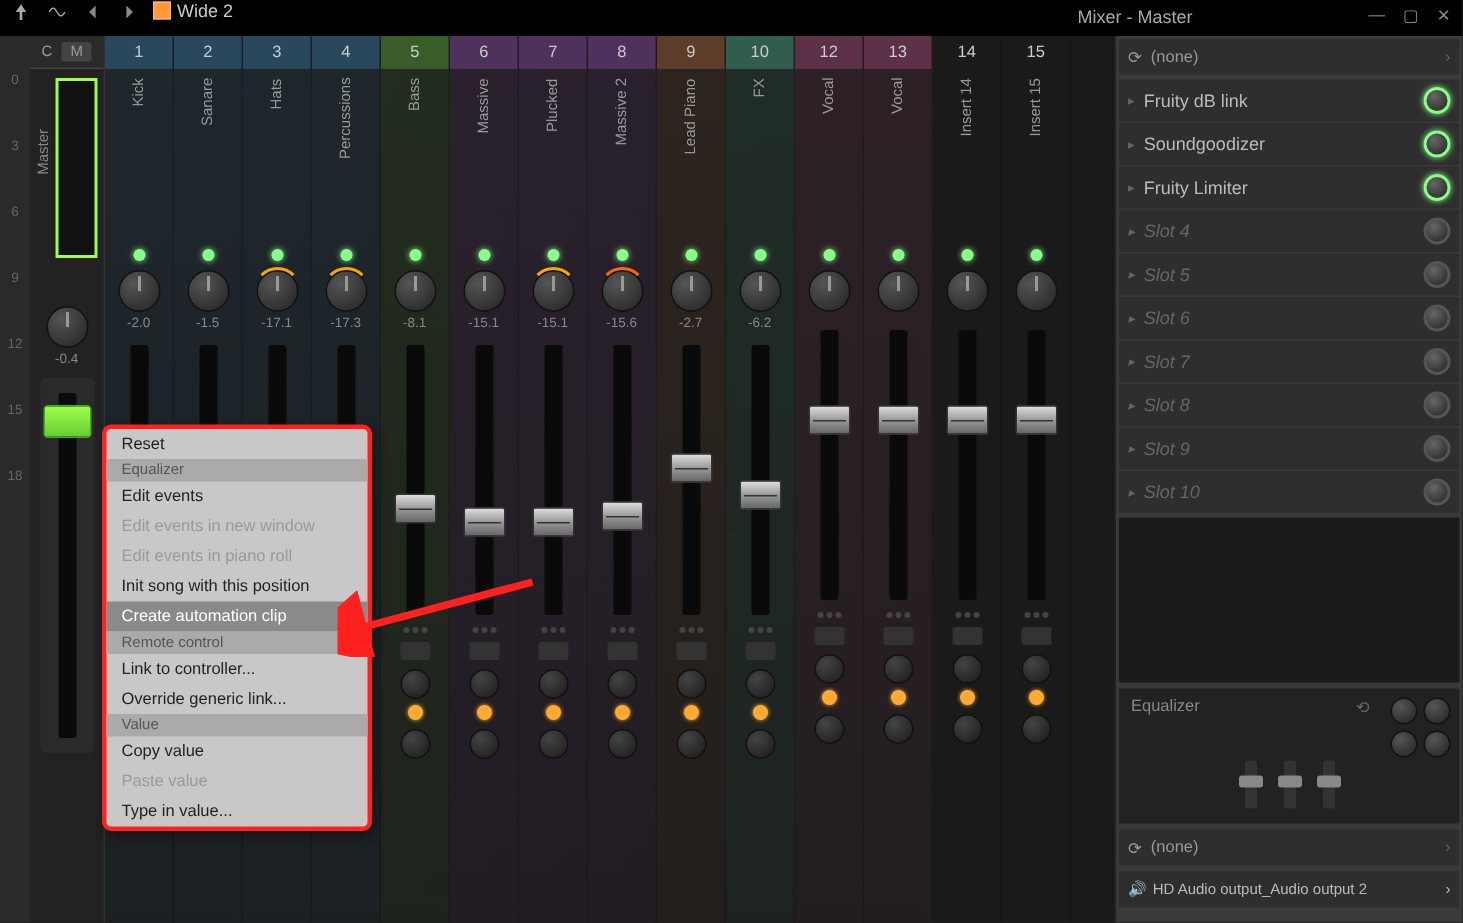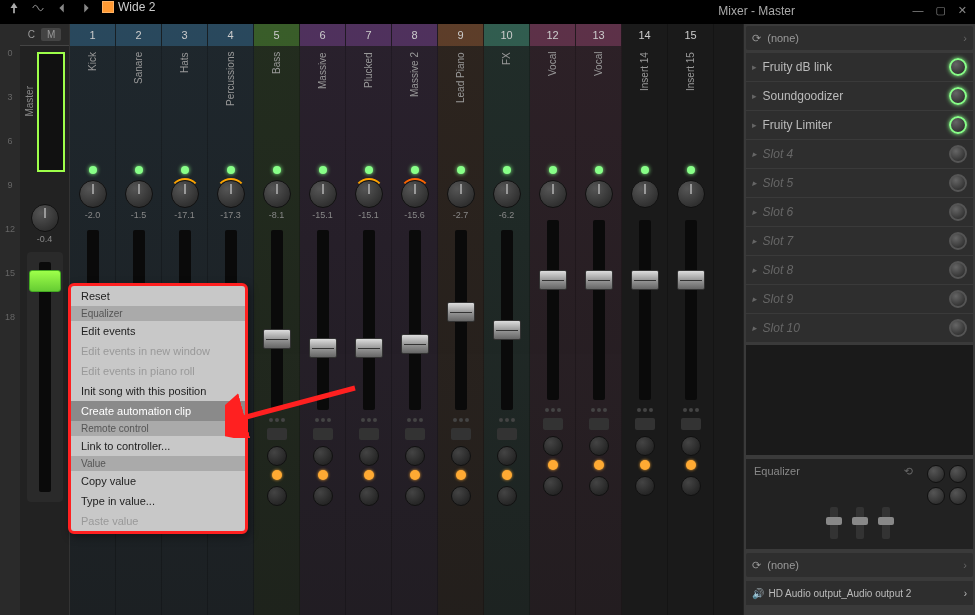--- a/index.html
+++ b/index.html
@@ -502,24 +502,25 @@
 <div class="ctx-menu">
   <div class="ctx-item">Reset</div>
   <div class="ctx-sec">Equalizer</div>
   <div class="ctx-item">Edit events</div>
   <div class="ctx-item dis">Edit events in new window</div>
   <div class="ctx-item dis">Edit events in piano roll</div>
   <div class="ctx-item">Init song with this position</div>
   <div class="ctx-item hi">Create automation clip</div>
   <div class="ctx-sec">Remote control</div>
   <div class="ctx-item">Link to controller...</div>
+  <div class="ctx-item">Override generic link...</div>
   <div class="ctx-sec">Value</div>
   <div class="ctx-item">Copy value</div>
+  <div class="ctx-item dis">Paste value</div>
   <div class="ctx-item">Type in value...</div>
-  <div class="ctx-item dis">Paste value</div>
 </div>
 
 <svg class="red-arrow" width="140" height="60">
   <defs>
       <marker id="ah" markerWidth="10" markerHeight="10" refX="2" refY="5" orient="auto">
         <path d="M0,0 L10,5 L0,10 z" fill="#ff2020"></path>
       </marker>
     </defs>
   <line x1="130" y1="10" x2="10" y2="42" stroke="#ff2020" stroke-width="5" marker-end="url(#ah)"></line>
 </svg>

